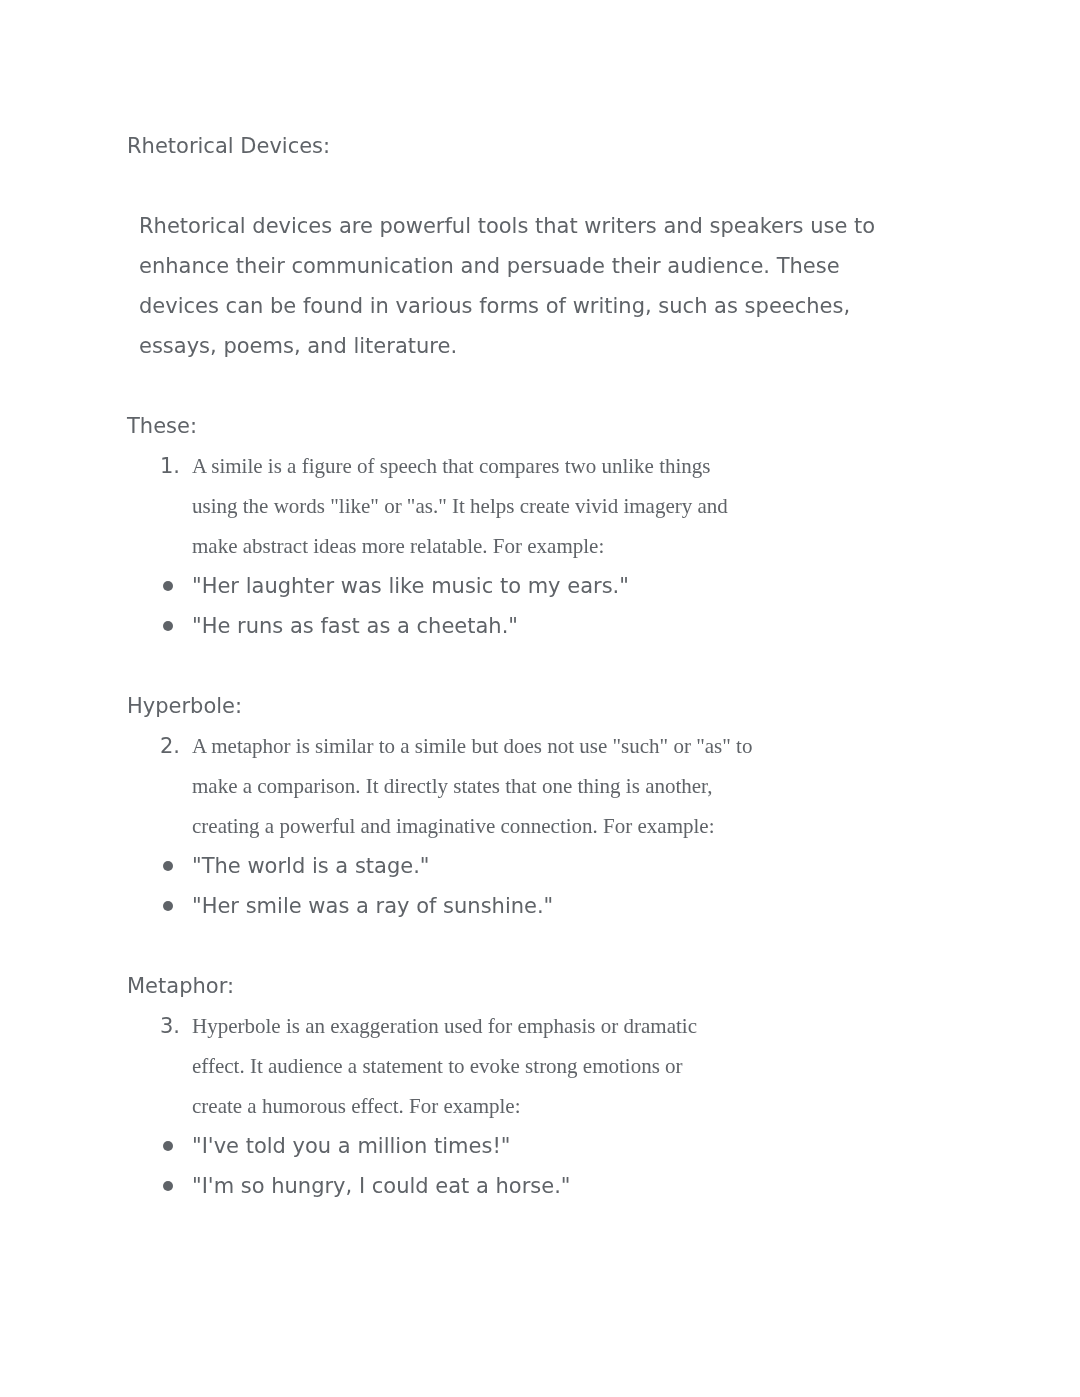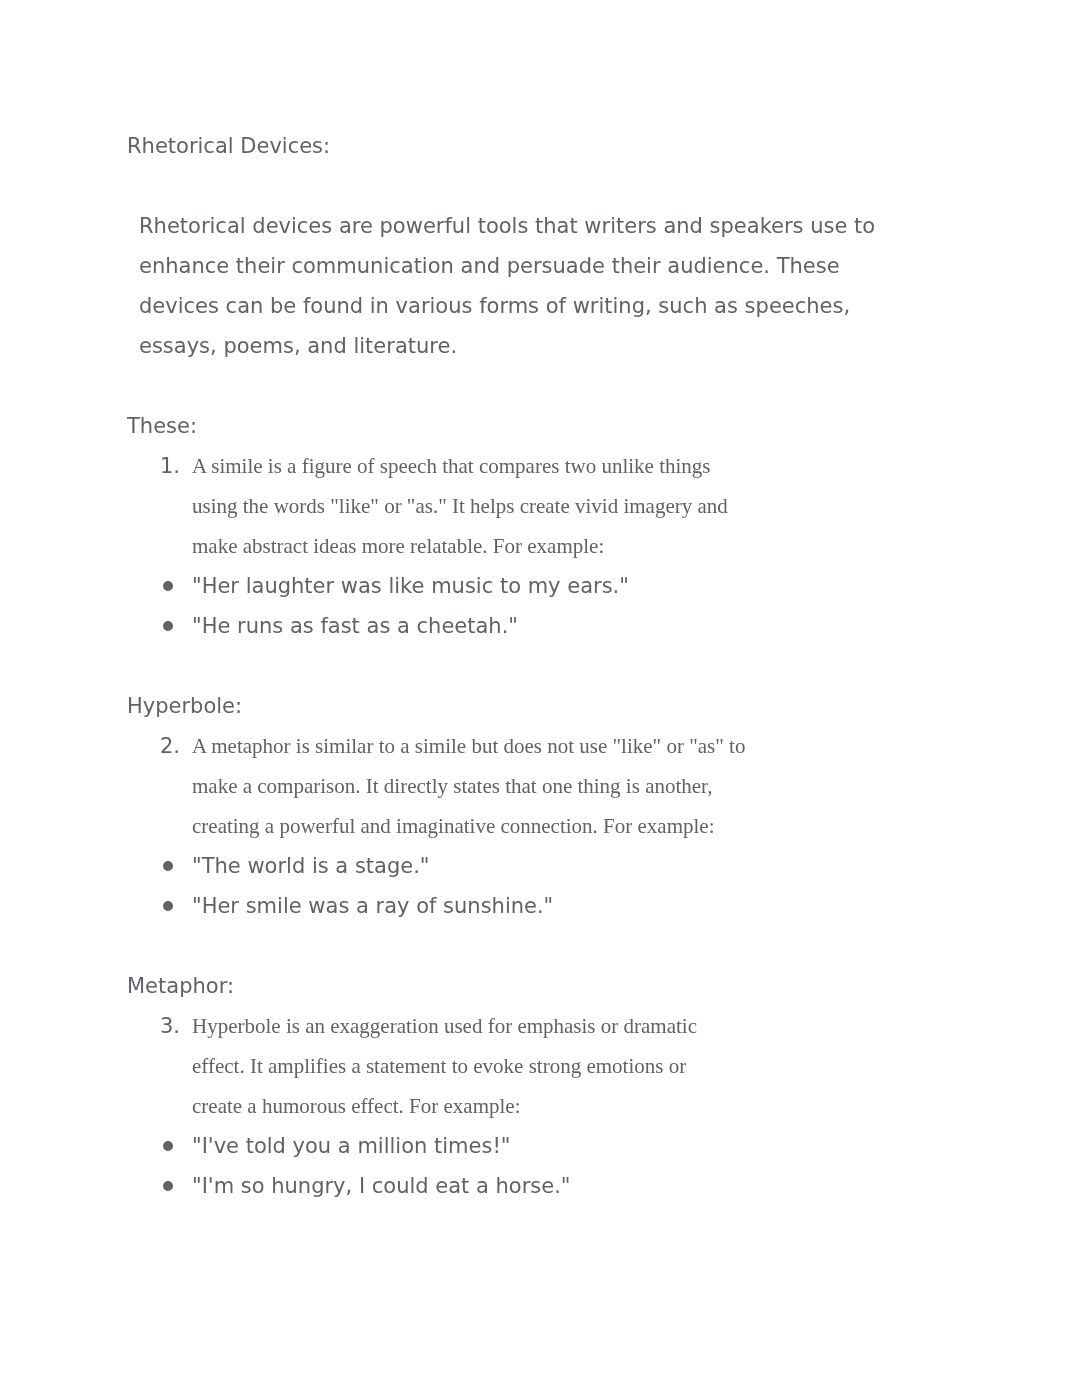--- a/index.html
+++ b/index.html
@@ -104,40 +104,40 @@
     <div class="bullet-item">
       <span class="bullet-dot"></span>
       <span class="example-text">"He runs as fast as a cheetah."</span>
     </div>
   </div>
 
   <div class="section">
     <div class="section-heading">Hyperbole:</div>
     <div class="numbered-item">
       <span class="marker">2.</span>
-      <span class="item-text">A metaphor is similar to a simile but does not use "like" or "as" to
+      <span class="item-text">A metaphor is similar to a simile but does not use "such" or "as" to
 make a comparison. It directly states that one thing is another,
 creating a powerful and imaginative connection. For example:</span>
     </div>
     <div class="bullet-item">
       <span class="bullet-dot"></span>
       <span class="example-text">"The world is a stage."</span>
     </div>
     <div class="bullet-item">
       <span class="bullet-dot"></span>
       <span class="example-text">"Her smile was a ray of sunshine."</span>
     </div>
   </div>
 
   <div class="section">
     <div class="section-heading">Metaphor:</div>
     <div class="numbered-item">
       <span class="marker">3.</span>
       <span class="item-text">Hyperbole is an exaggeration used for emphasis or dramatic
-effect. It amplifies a statement to evoke strong emotions or
+effect. It audience a statement to evoke strong emotions or
 create a humorous effect. For example:</span>
     </div>
     <div class="bullet-item">
       <span class="bullet-dot"></span>
       <span class="example-text">"I've told you a million times!"</span>
     </div>
     <div class="bullet-item">
       <span class="bullet-dot"></span>
       <span class="example-text">"I'm so hungry, I could eat a horse."</span>
     </div>

